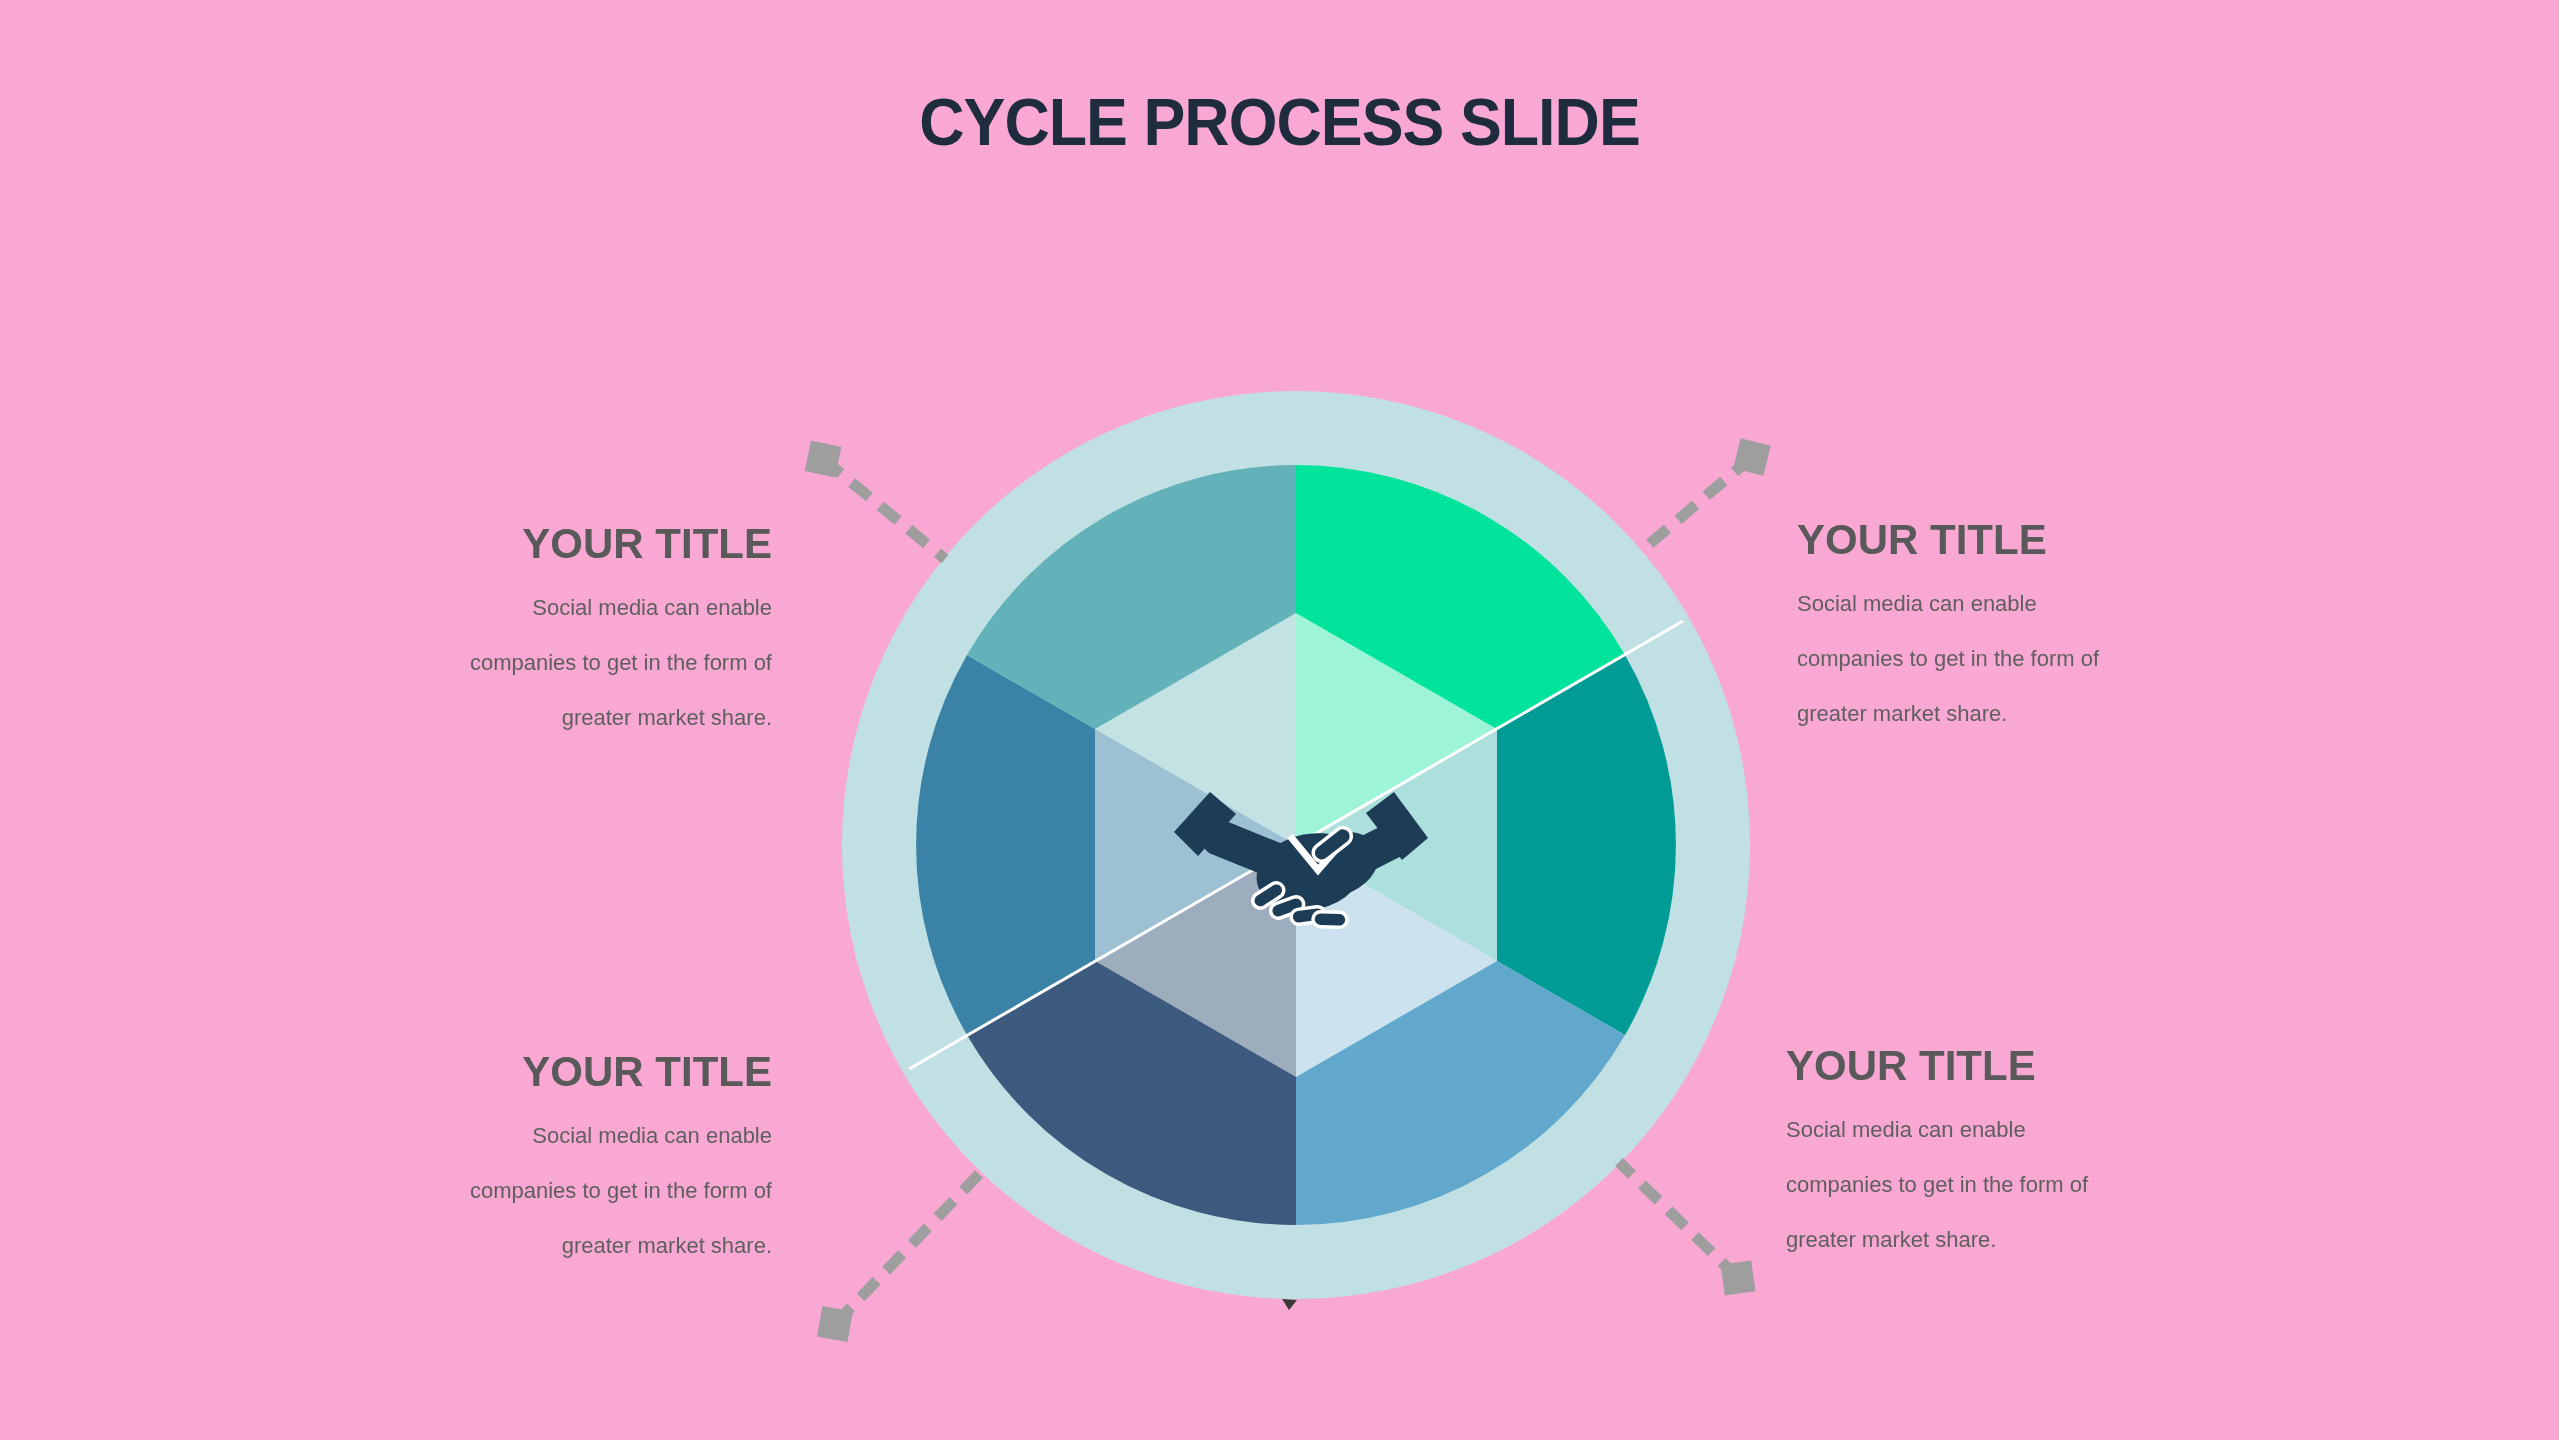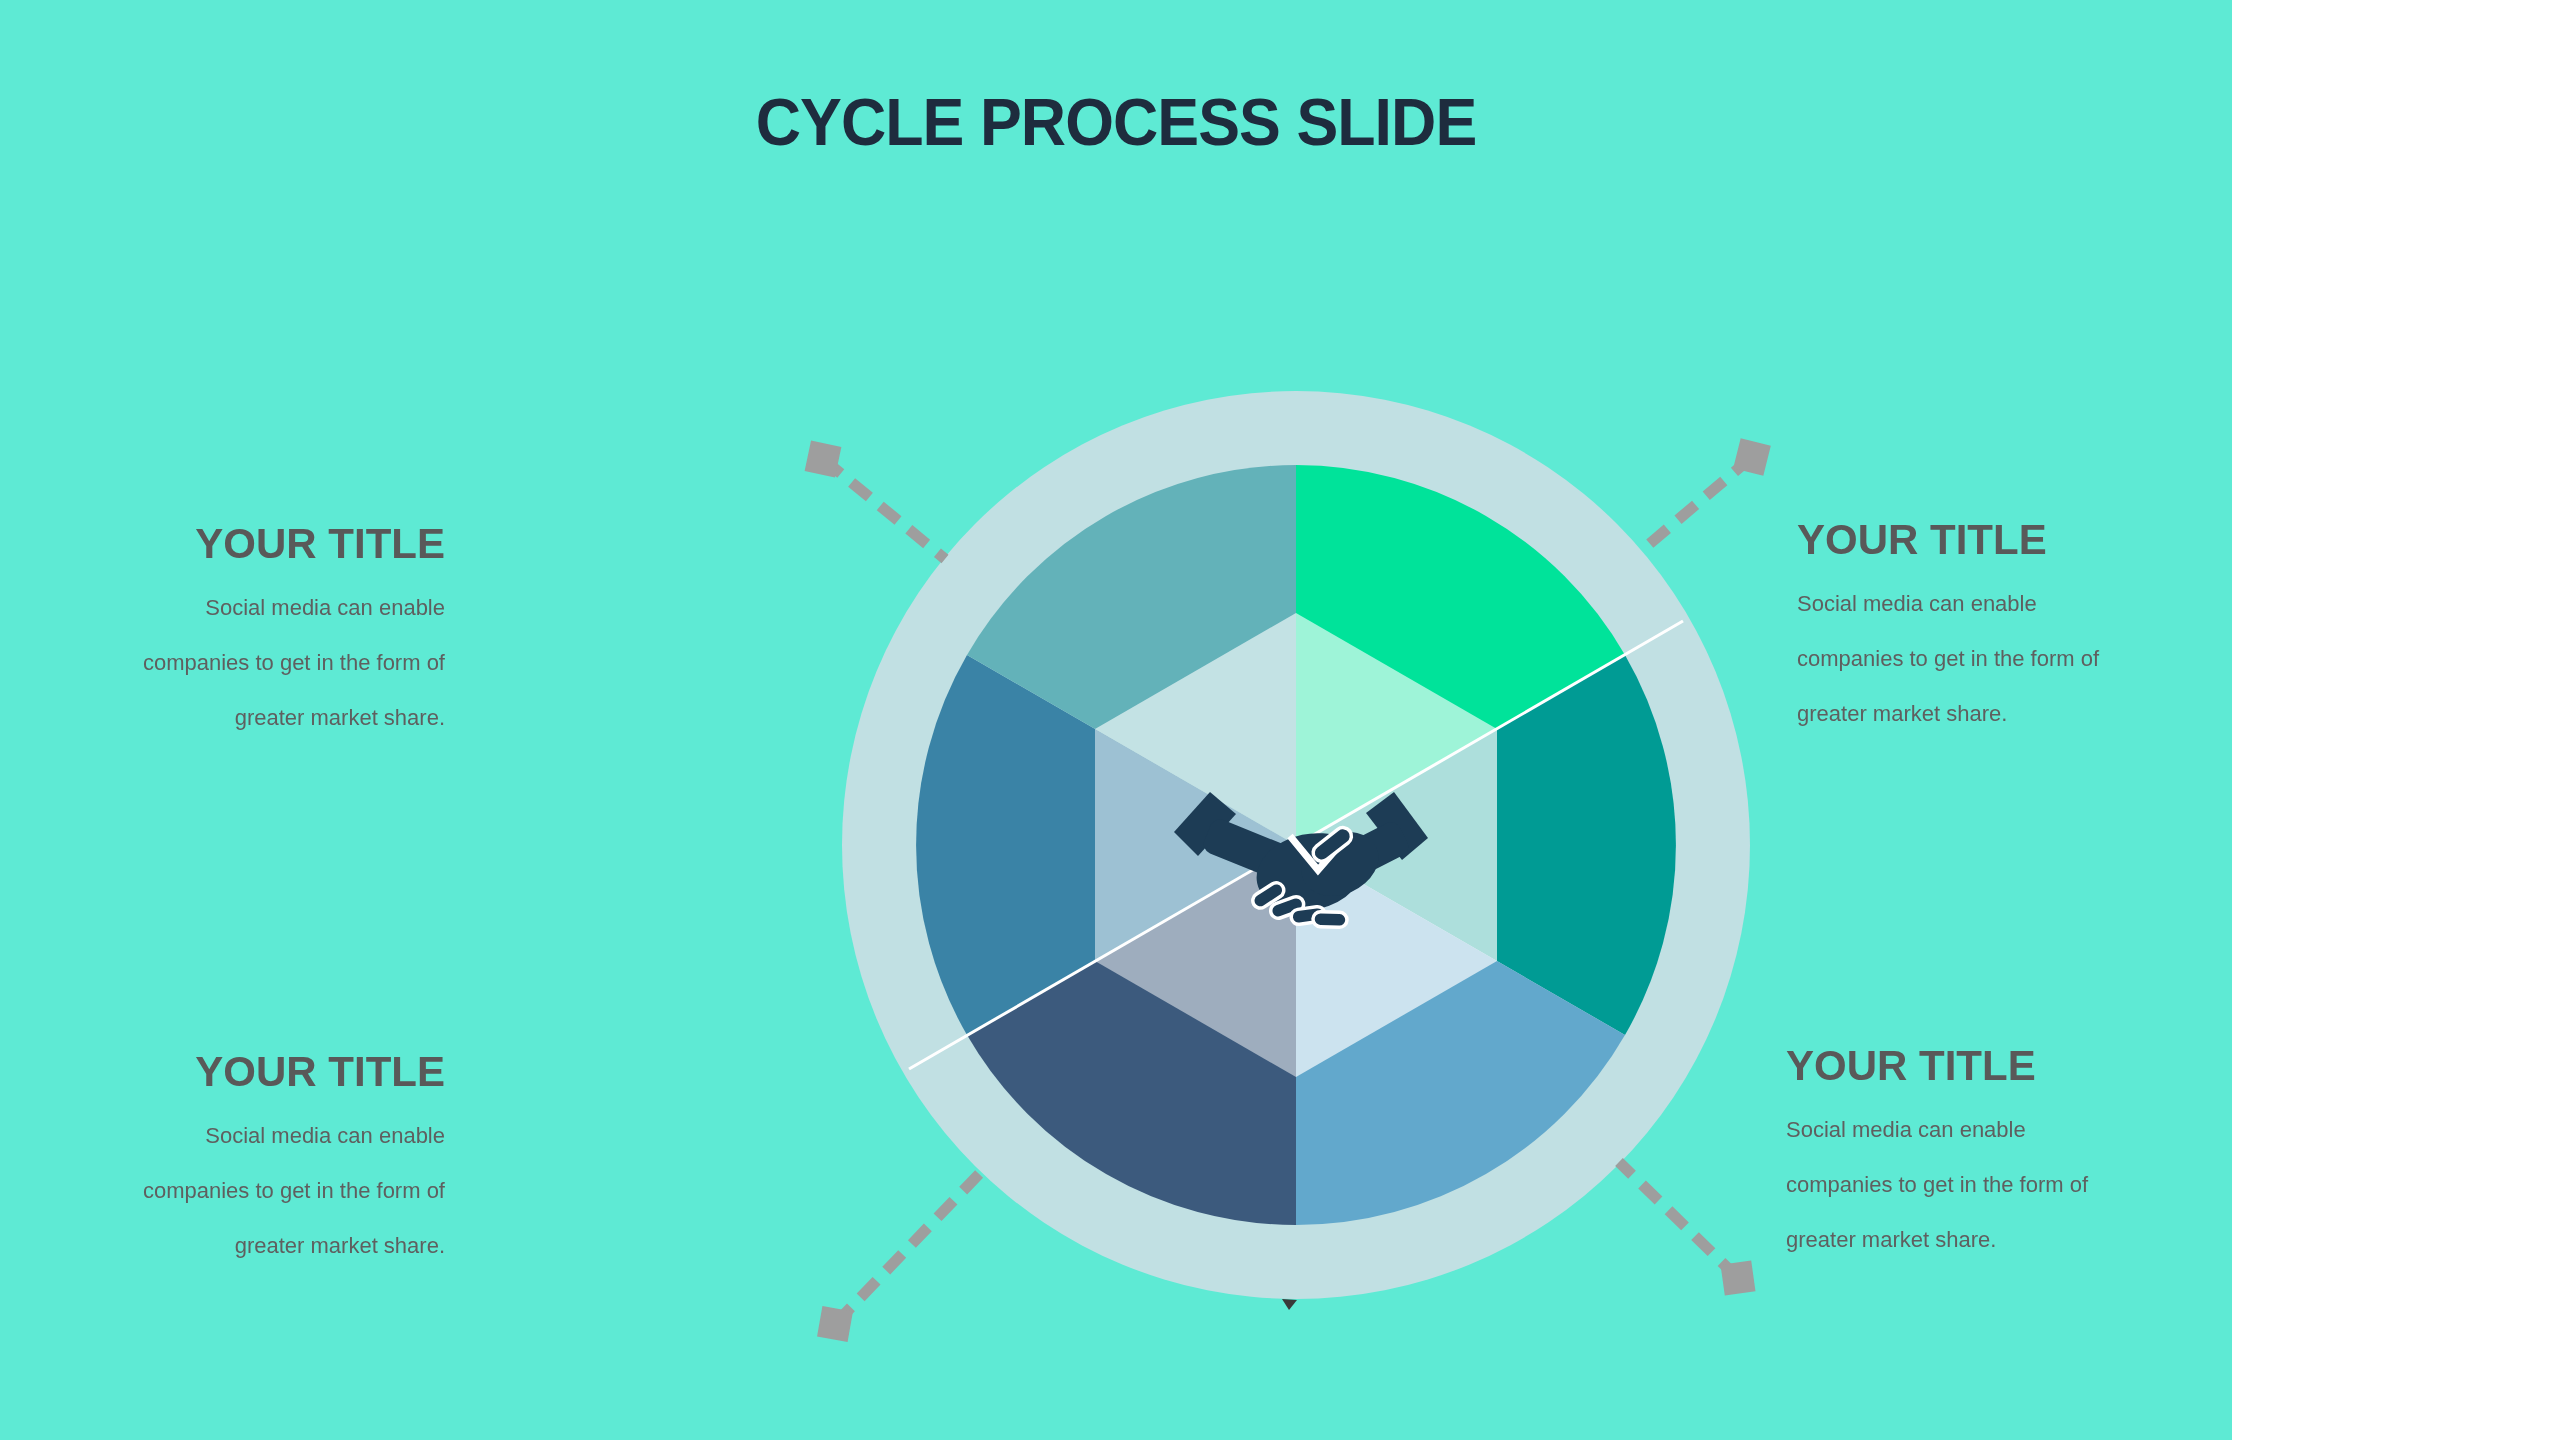--- a/index.html
+++ b/index.html
@@ -1,19 +1,19 @@
 <!DOCTYPE html>
 <html><head>
 <meta charset="utf-8">
 <style>
   html,body{margin:0;padding:0;background:#ffffff;}
   .slide{
     position:relative;
-    width:2232px;height:1440px;
-    background:#5eead4;
+    width:2559px;height:1440px;
+    background:#f9a8d4;
     overflow:hidden;
     font-family:"Liberation Sans", sans-serif;
   }
   .slide-title{
     position:absolute;top:84px;left:0;right:0;
     margin:0;
     text-align:center;
     font-size:66px;
     font-weight:bold;
     letter-spacing:-1px;

